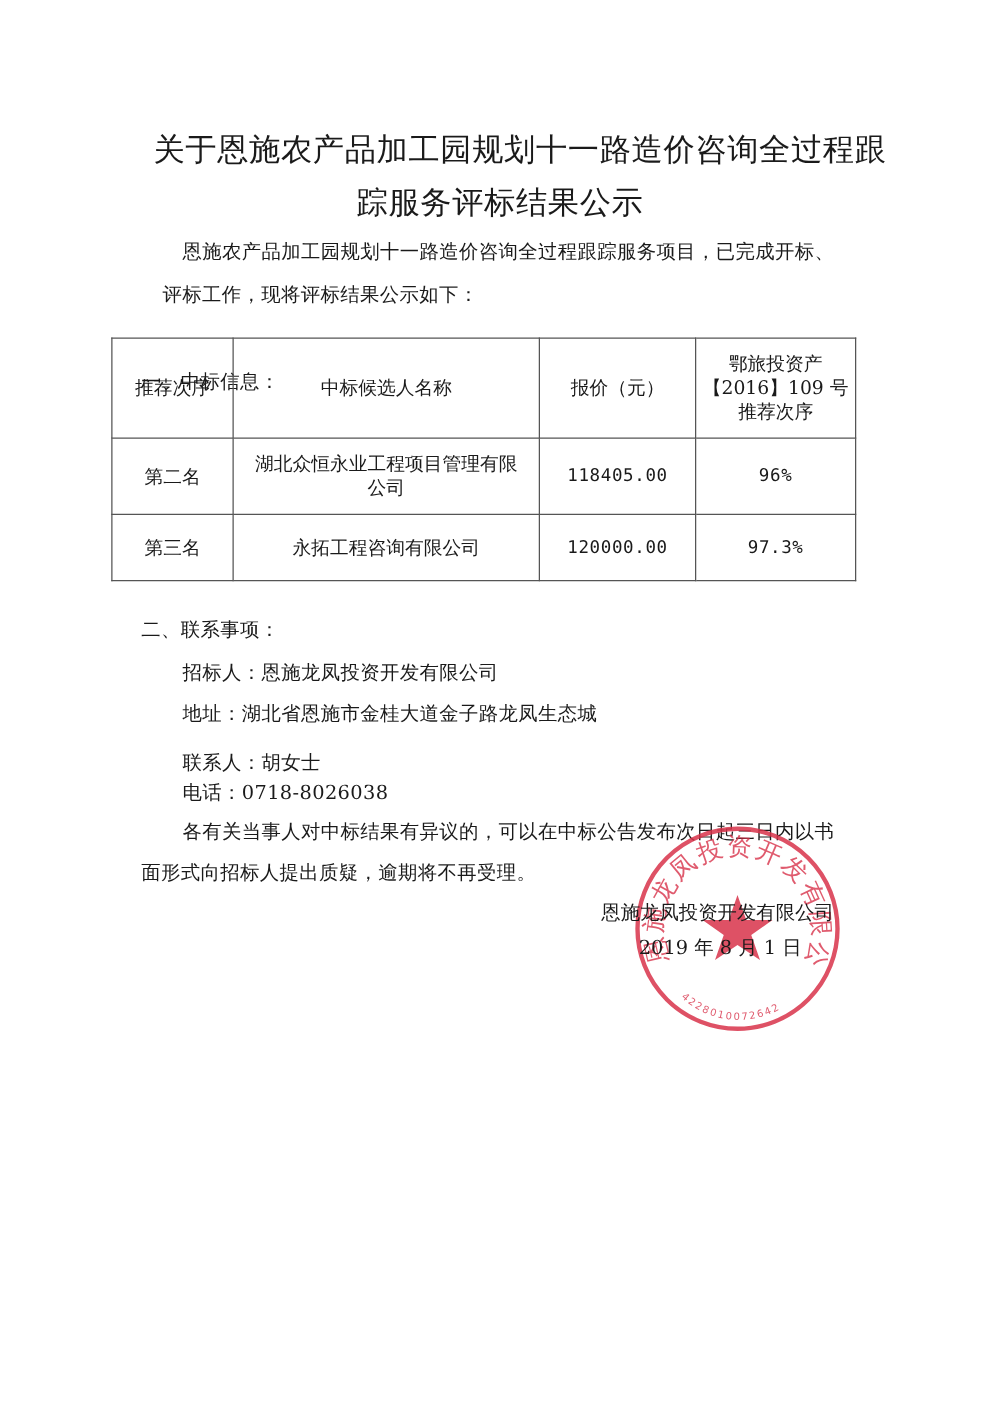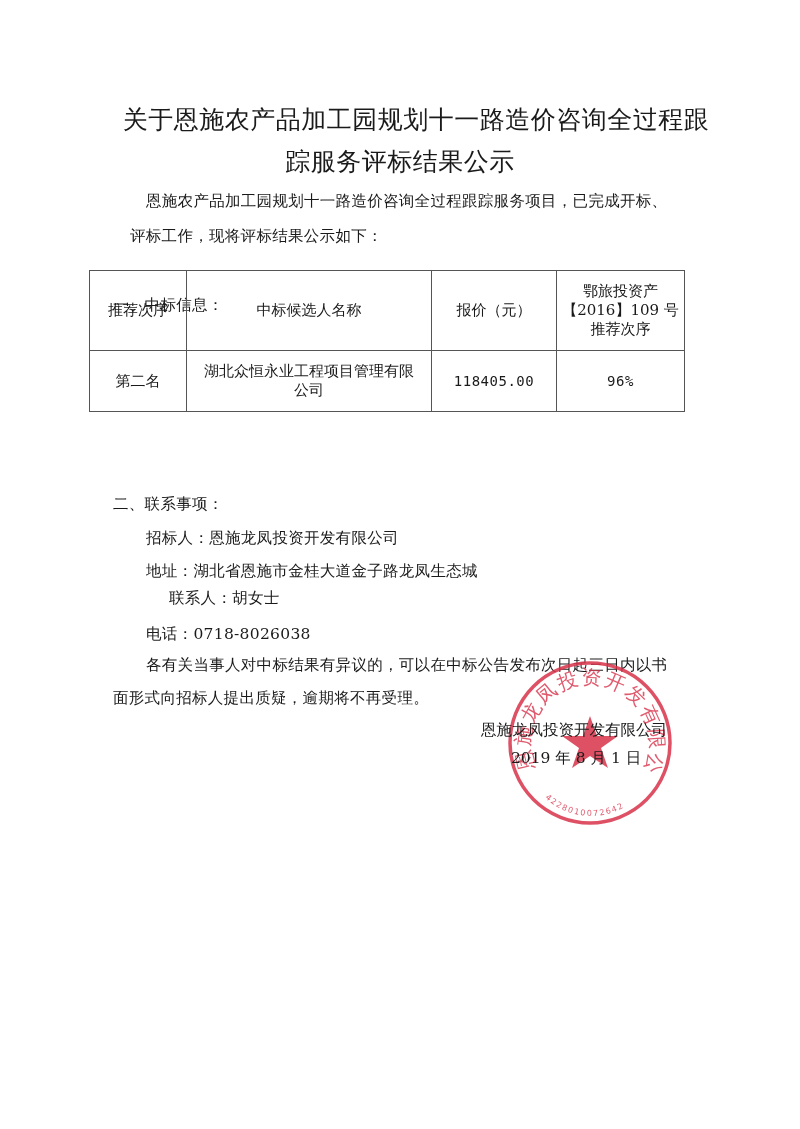--- a/index.html
+++ b/index.html
@@ -44,27 +44,33 @@
     </tr>
     <tr style="height:56px;">
       <td>第二名</td>
       <td>
         <div>湖北众恒永业工程项目管理有限</div>
         <div>公司</div>
       </td>
       <td class="num">118405.00</td>
       <td class="num">96%</td>
     </tr>
+    <tr style="height:53px;">
+      <td>第三名</td>
+      <td>永拓工程咨询有限公司</td>
+      <td class="num">120000.00</td>
+      <td class="num">97.3%</td>
+    </tr>
   </tbody>
     </table>
 
   <div class="abs body-text" style="left:113px; top:494px;">二、联系事项：</div>
   <div class="abs body-text" style="left:146px; top:528px;">招标人：恩施龙凤投资开发有限公司</div>
   <div class="abs body-text" style="left:146px; top:561px;">地址：湖北省恩施市金桂大道金子路龙凤生态城</div>
-  <div class="abs body-text" style="left:146px; top:588px;margin-left:23px;">联系人：胡女士</div>
+  <div class="abs body-text" style="left:146px; top:600px;">联系人：胡女士</div>
   <div class="abs body-text" style="left:146px; top:624px;">电话：0718-8026038</div>
 
   <div class="abs body-text" style="left:146px; top:655px;">各有关当事人对中标结果有异议的，可以在中标公告发布次日起三日内以书</div>
   <div class="abs body-text" style="left:113px; top:688px;">面形式向招标人提出质疑，逾期将不再受理。</div>
 
   <svg class="stamp" viewBox="0 0 170 170">
     <defs>
       <path id="arcTop" d="M 30,110 A 60,60 0 1,1 140,110"></path>
       <path id="arcBot" d="M 40,140 A 68,68 0 0,0 132,140"></path>
     </defs>

